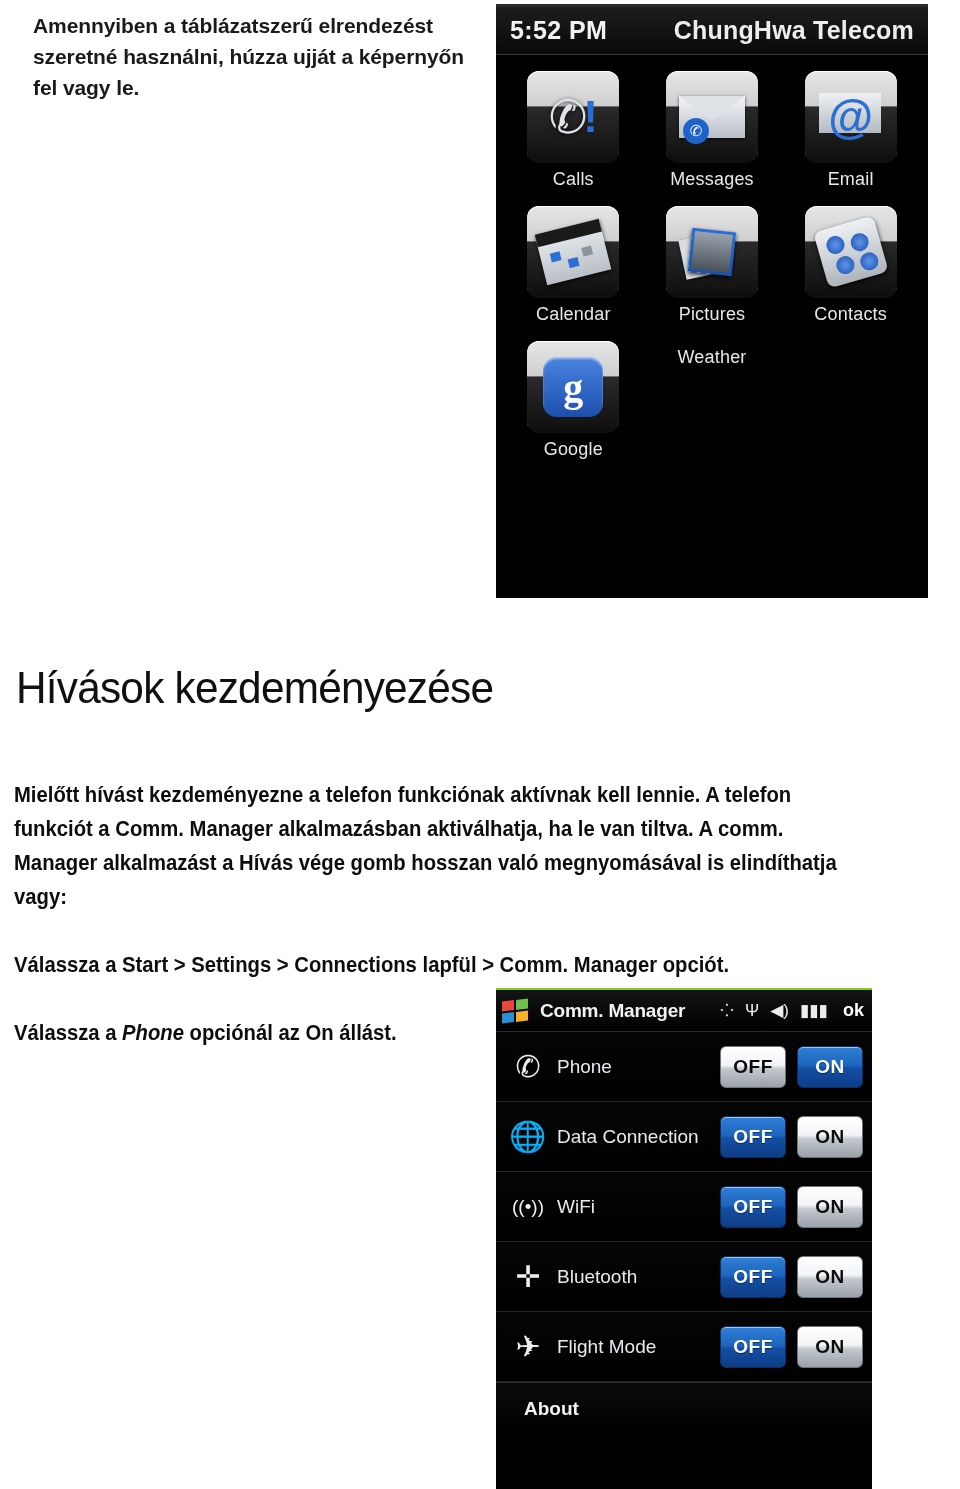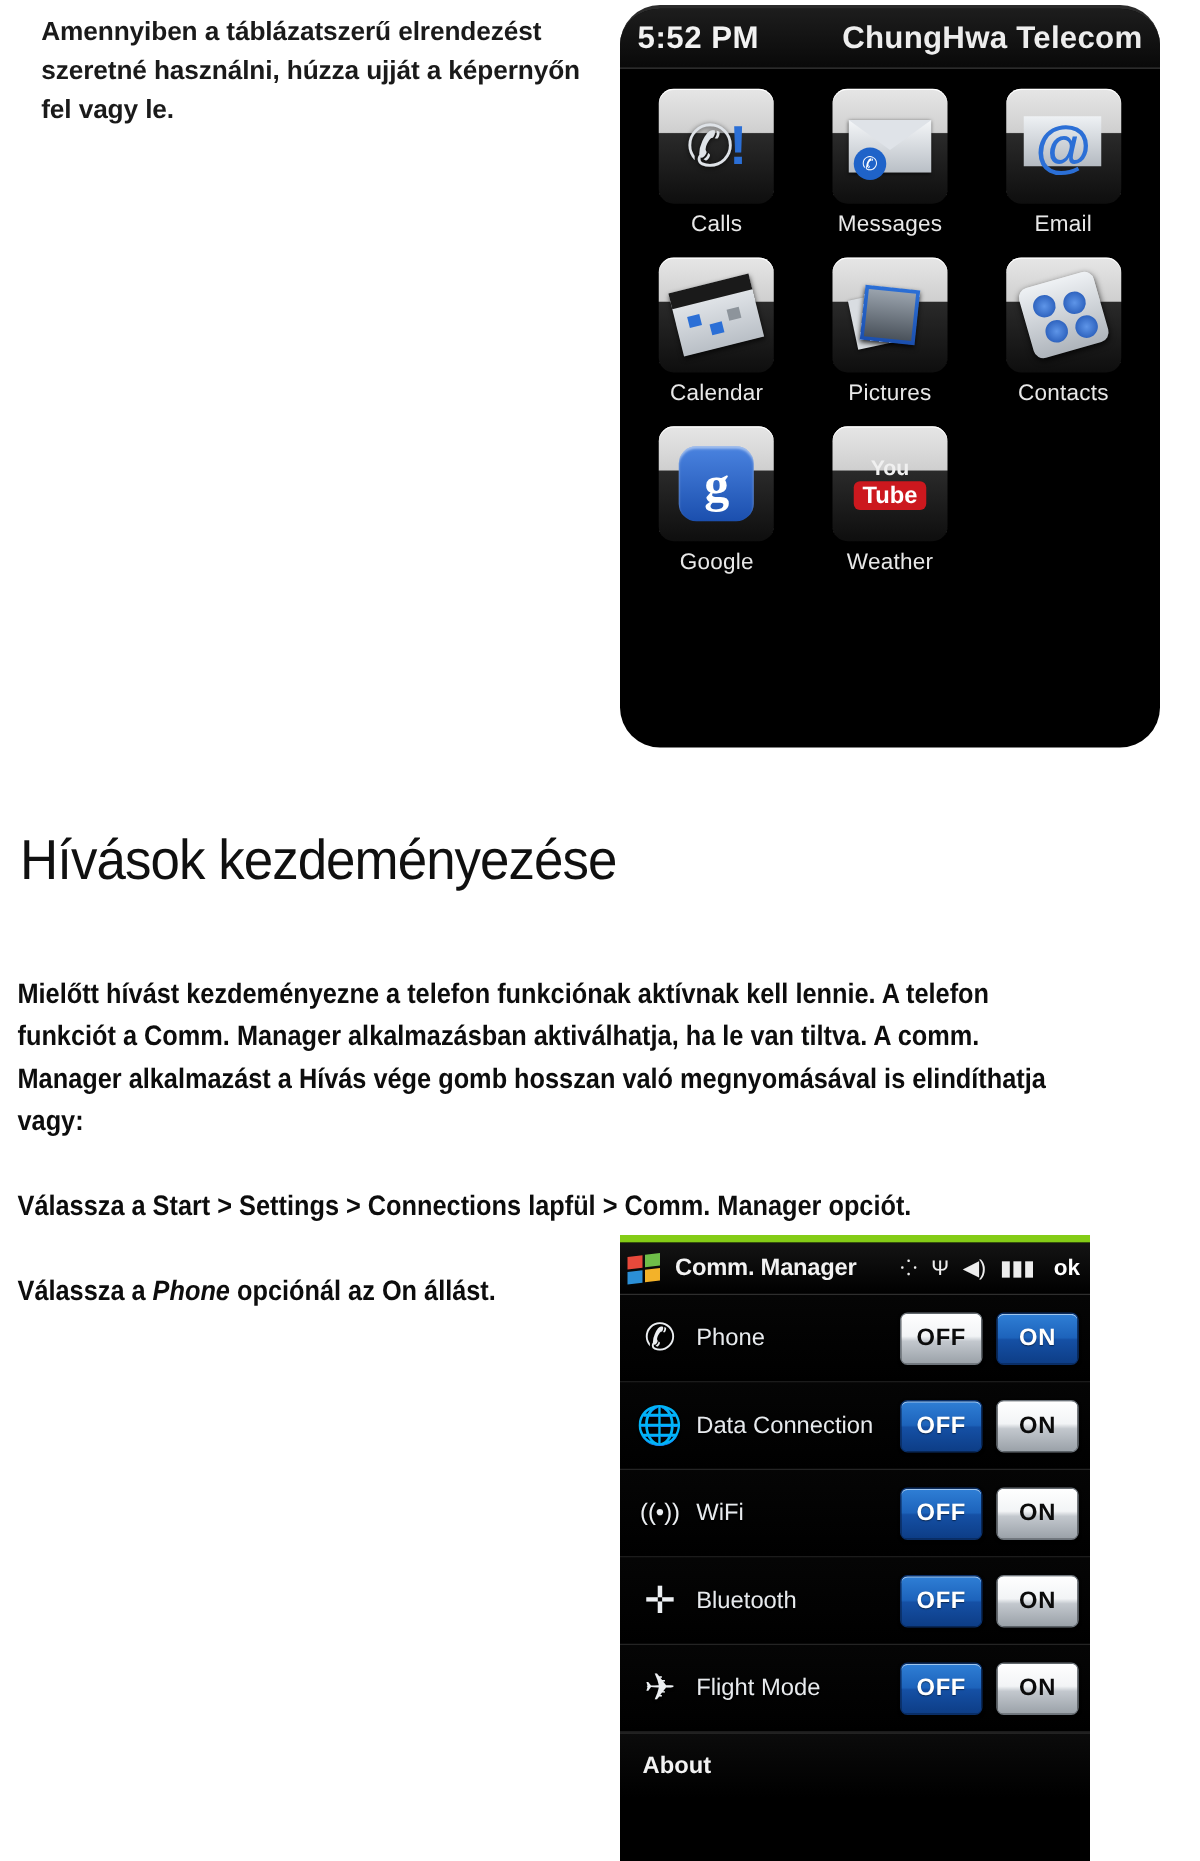--- a/index.html
+++ b/index.html
@@ -55,21 +55,20 @@
   .bold { font-weight: 800; }
 
   
   .shot-home {
     position: absolute;
     left: 496px; top: 4px;
     width: 432px; height: 594px;
     background: #000;
     border-top: 3px solid #2b2b2b;
     overflow: hidden;
-    border-radius: 32px;
   }
   .statusbar {
     height: 48px;
     background: linear-gradient(#1d1d1d, #090909);
     border-bottom: 1px solid #3a3a3a;
     display: flex; align-items: center;
     justify-content: space-between;
     padding: 0 14px;
   }
   .status-time {
@@ -272,21 +271,21 @@
     background: radial-gradient(#5e95e8,#1b4fae);
   }
 
   
   .shot-cm {
     position: absolute;
     left: 496px; top: 988px;
     width: 376px; height: 501px;
     background: #000;
     overflow: hidden;
-    border-top: 6px solid #84cc16;
+    border-top: 2px solid #84cc16;
   }
   .cm-titlebar {
     height: 42px;
     background: linear-gradient(#141414, #000);
     display: flex; align-items: center;
     padding: 0 8px 0 6px;
     border-bottom: 1px solid #2e2e2e;
   }
   .win-logo {
     width: 26px; height: 22px;
@@ -345,21 +344,21 @@
     color:#ffffff;
     box-shadow: inset 0 1px 0 rgba(255,255,255,.55), 0 1px 2px rgba(0,0,0,.9);
     border:1px solid #0a2f68;
     text-shadow:0 1px 1px rgba(0,0,0,.5);
   }
   .cm-spacer { flex: 1 1 auto; background:#000; }
   .cm-bottombar {
     height: 52px;
     border-top: 1px solid #2e2e2e;
     background: linear-gradient(#0b0b0b,#000);
-    display:flex; align-items:center; padding-left:18px;text-align:right;
+    display:flex; align-items:center; padding-left:28px;text-align:right;
   }
   .cm-about { color:#f2f2f2; font-size:19px; font-weight:700; }
 </style>
 </head>
 <body>
 
 <div class="intro-para">Amennyiben a táblázatszerű elrendezést szeretné használni, húzza ujját a képernyőn fel vagy le.</div>
 
 <div class="section-heading">Hívások kezdeményezése</div>
 
@@ -445,26 +444,20 @@
 
     <div class="app-cell">
       <div class="app-tile tile-google">
         <div class="app-inner">g</div>
       </div>
       <div class="app-label">Google</div>
     </div>
 
 
     <div class="app-cell">
-      <div class="app-tile tile-yt">
-        <div class="app-inner">
-          <div class="yt-top">You</div>
-          <div class="yt-bot">Tube</div>
-        </div>
-      </div>
       <div class="app-label">Weather</div>
     </div>
 
   </div>
 </div>
 
 <div class="shot-cm">
 
   <div class="cm-titlebar">
     <span class="win-logo">

